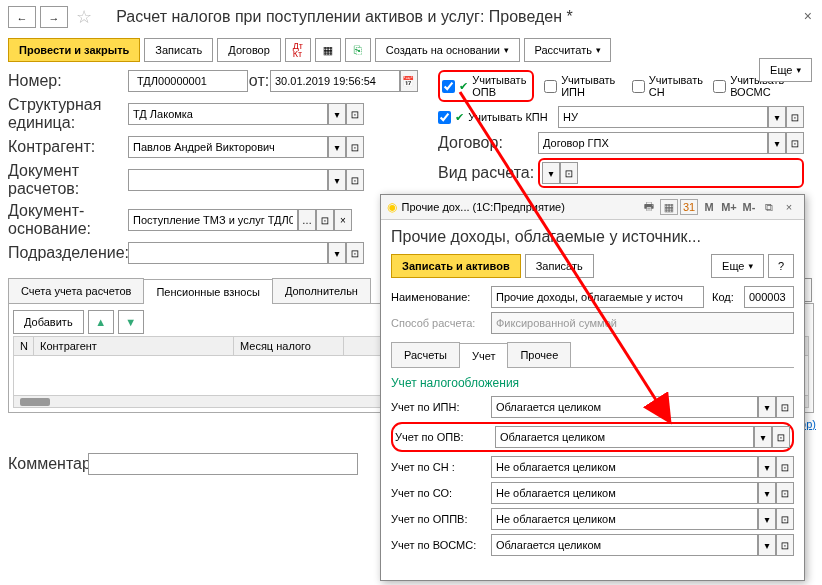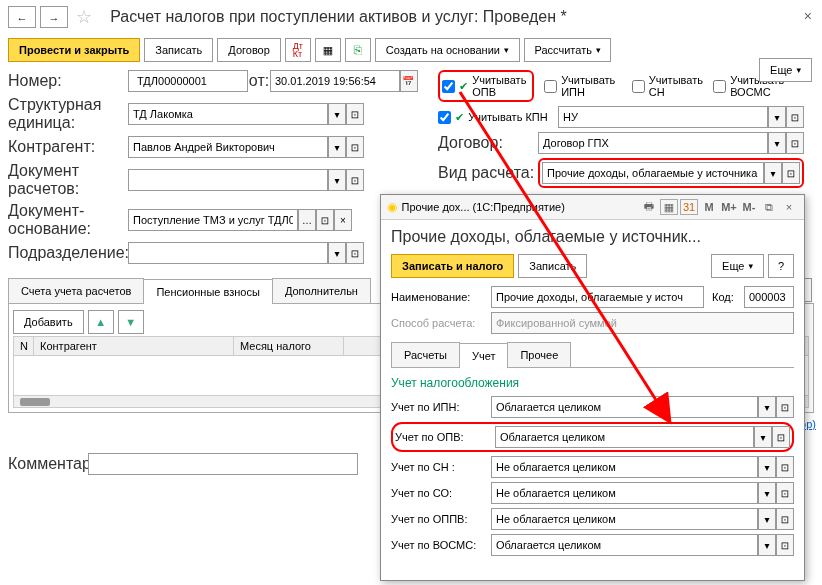--- a/index.html
+++ b/index.html
@@ -1,20 +1,20 @@
 <!DOCTYPE html>
 <html><head>
 <meta charset="utf-8">
 <style>
 * { box-sizing: border-box; font-family: Arial, sans-serif; }
 body { margin: 0; padding: 0; background: #fff; font-size: 11px; width: 822px; height: 585px; position: relative; overflow: hidden; }
 .toolbar-top { display: flex; align-items: center; padding: 6px 8px; gap: 4px; }
 .nav-btn { width: 28px; height: 22px; border: 1px solid #999; background: #fff; display: inline-flex; align-items: center; justify-content: center; cursor: pointer; }
 .star-icon { color: #bbb; font-size: 18px; margin: 0 4px; }
-.page-title { font-size: 16px; color: #333; margin-left: 10px; }
+.page-title { font-size: 16px; color: #333; margin-left: 16px; }
 .close-x { position: absolute; right: 10px; top: 8px; font-size: 14px; color: #666; cursor: pointer; }
 
 .toolbar-actions { display: flex; align-items: center; padding: 4px 8px; gap: 4px; flex-wrap: wrap; }
 .btn { border: 1px solid #999; background: #fff; padding: 4px 10px; height: 24px; display: inline-flex; align-items: center; cursor: pointer; font-size: 11px; }
 .btn-primary { background: #ffdb4d; border-color: #cc9900; font-weight: bold; }
 .btn-icon { width: 26px; justify-content: center; }
 .btn-dropdown::after { content: "▾"; margin-left: 4px; font-size: 9px; }
 
 .form-area { padding: 4px 8px; }
 .row { display: flex; align-items: center; margin-bottom: 4px; }
@@ -165,21 +165,20 @@
       </div>
       <div class="row">
         <span class="lbl" style="width:100px">Договор:</span>
         <input class="fld" style="flex: 1 1 0%;" value="Договор ГПХ">
         <span class="fld-btn">▾</span>
         <span class="fld-btn">⊡</span>
       </div>
       <div class="row">
         <span class="lbl" style="width:100px">Вид расчета:</span>
         <span class="red-box" style="flex:1;">
-          <input class="fld" style="flex: 1 1 0%; border: 1px solid rgb(153, 153, 153);" value="Прочие доходы, облагаемые у источника">
           <span class="fld-btn">▾</span>
           <span class="fld-btn">⊡</span>
         </span>
       </div>
     </div>
   </div>
 
   <div class="tabs">
     <div class="tab">Счета учета расчетов</div>
     <div class="tab active">Пенсионные взносы</div>
@@ -221,21 +220,21 @@
       <span class="cal-ic" style="color:#cc6600">31</span>
       <span class="m-gray">M</span>
       <span class="m-gray">M+</span>
       <span class="m-gray">M-</span>
       <span>⧉</span>
       <span>×</span>
     </div>
   </div>
   <div class="modal-head">Прочие доходы, облагаемые у источник...</div>
   <div class="modal-tb">
-    <span class="btn btn-primary">Записать и налого</span>
+    <span class="btn btn-primary">Записать и активов</span>
     <span class="btn">Записать</span>
     <span style="flex:1"></span>
     <span class="btn btn-dropdown">Еще</span>
     <span class="btn btn-icon">?</span>
   </div>
   <div class="modal-body">
     <div class="mrow">
       <span class="ml">Наименование:</span>
       <div class="mf">
           <input class="fld" value="Прочие доходы, облагаемые у источ" style="">

